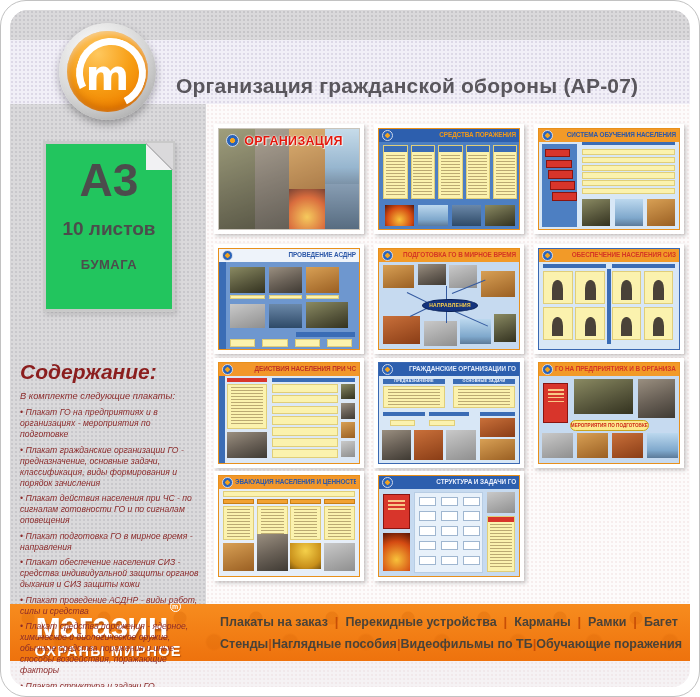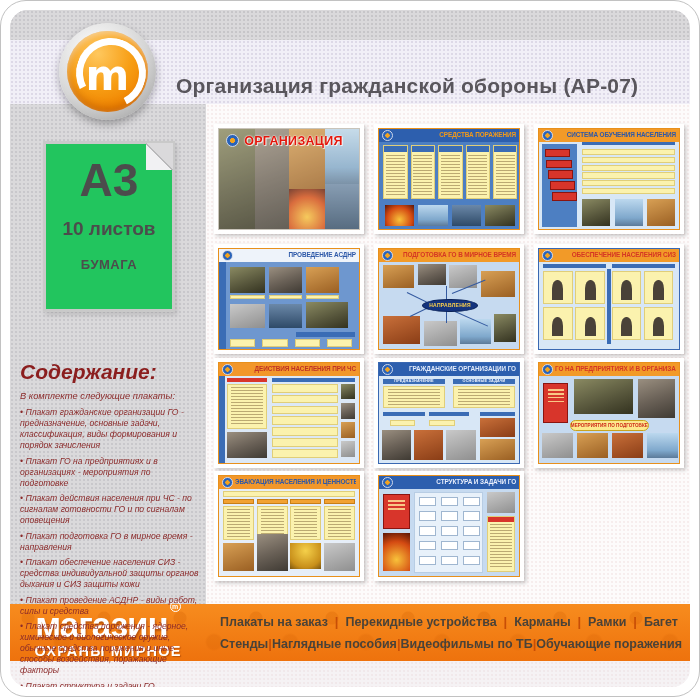--- a/index.html
+++ b/index.html
@@ -156,22 +156,22 @@
 
     <div class="paper">
       <div class="paper-a3">А3</div>
       <div class="paper-sheets">10 листов</div>
       <div class="paper-mat">БУМАГА</div>
     </div>
     <div class="contents">
       <h2 class="contents-h">Содержание:</h2>
       <div class="contents-intro">В комплекте следующие плакаты:</div>
       <ul class="contents-list">
+          <li>Плакат ГО на предприятиях и в организациях - мероприятия по подготовке</li>
           <li>Плакат гражданские организации ГО - предназначение, основные задачи, классификация, виды формирования и порядок зачисления</li>
-          <li>Плакат ГО на предприятиях и в организациях - мероприятия по подготовке</li>
           <li>Плакат действия населения при ЧС - по сигналам готовности ГО и по сигналам оповещения</li>
           <li>Плакат подготовка ГО в мирное время - направления</li>
           <li>Плакат обеспечение населения СИЗ - средства индивидуальной защиты органов дыхания и СИЗ защиты кожи</li>
           <li>Плакат проведение АСДНР - виды работ, силы и средства</li>
           <li>Плакат средства поражения - ядерное, химическое и биологическое оружие, обычные средства поражения и иные способы воздействия, поражающие факторы</li>
           <li>Плакат структура и задачи ГО</li>
         </ul>
     </div>
 
     <div class="posters-area">

